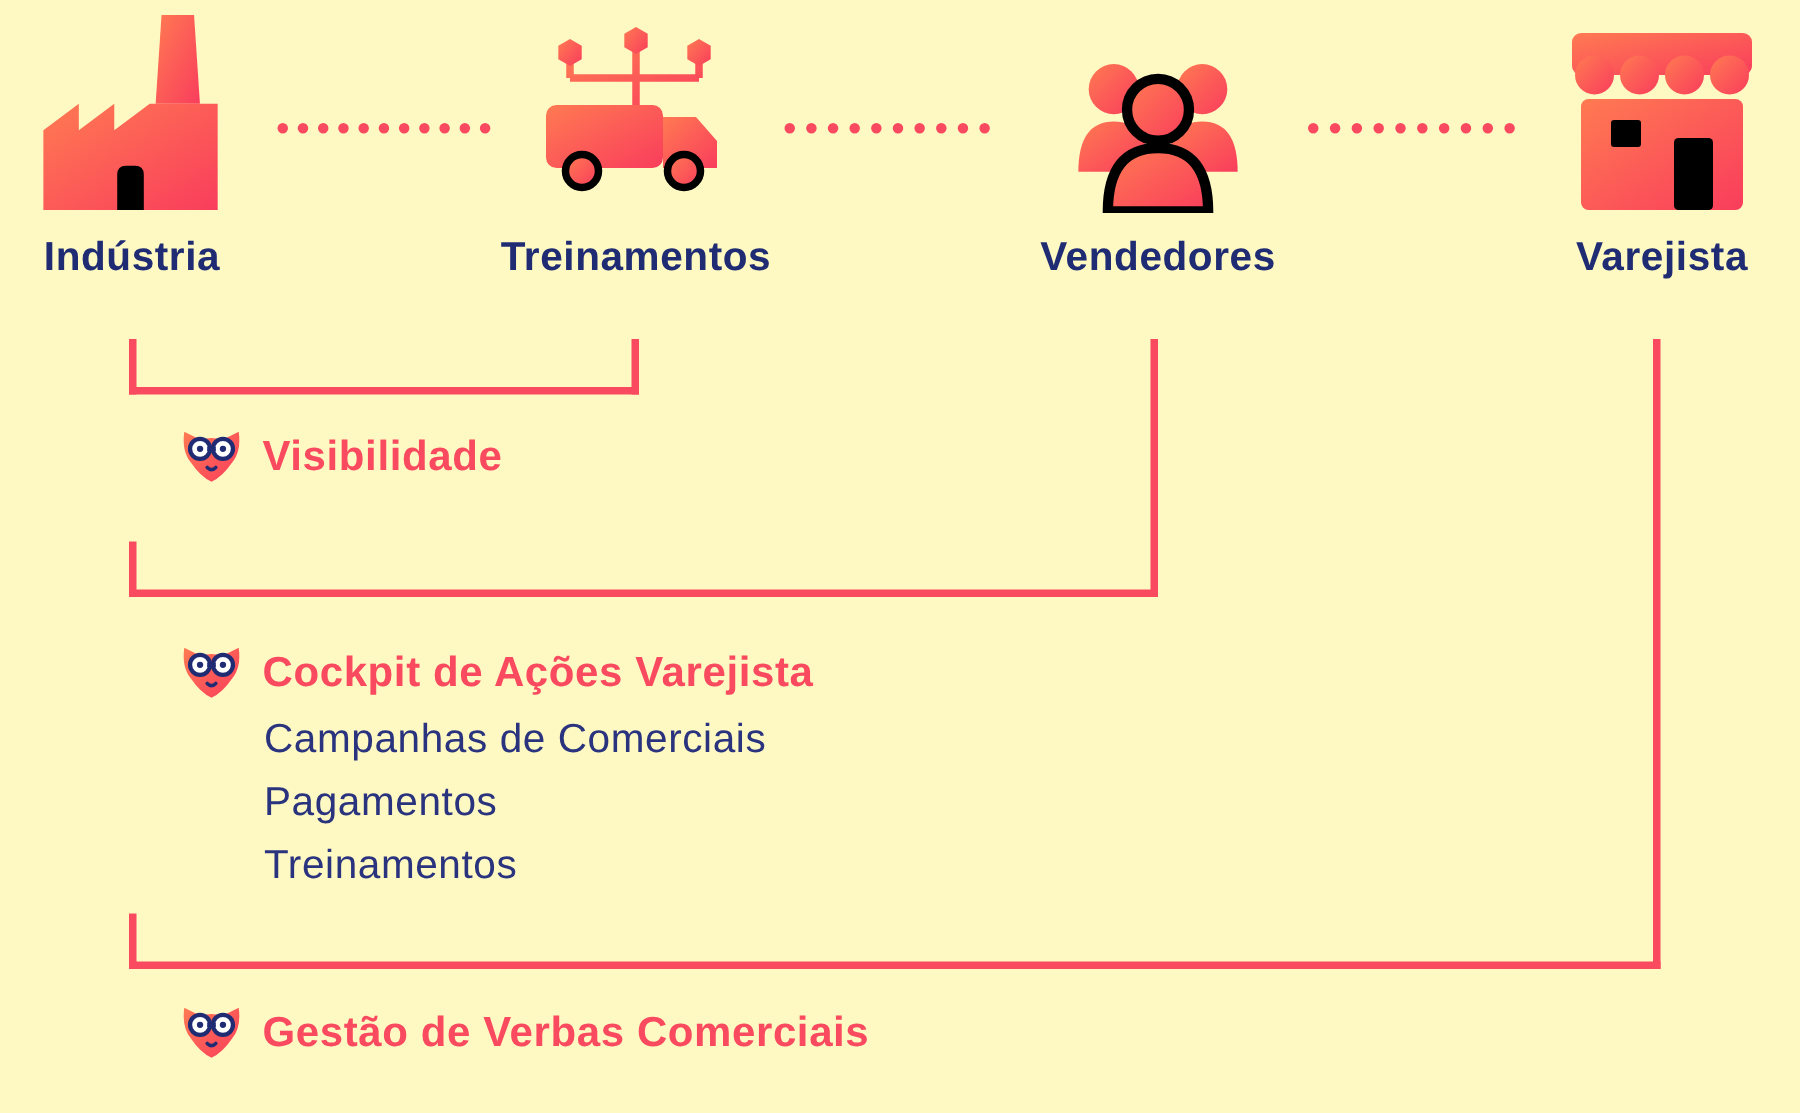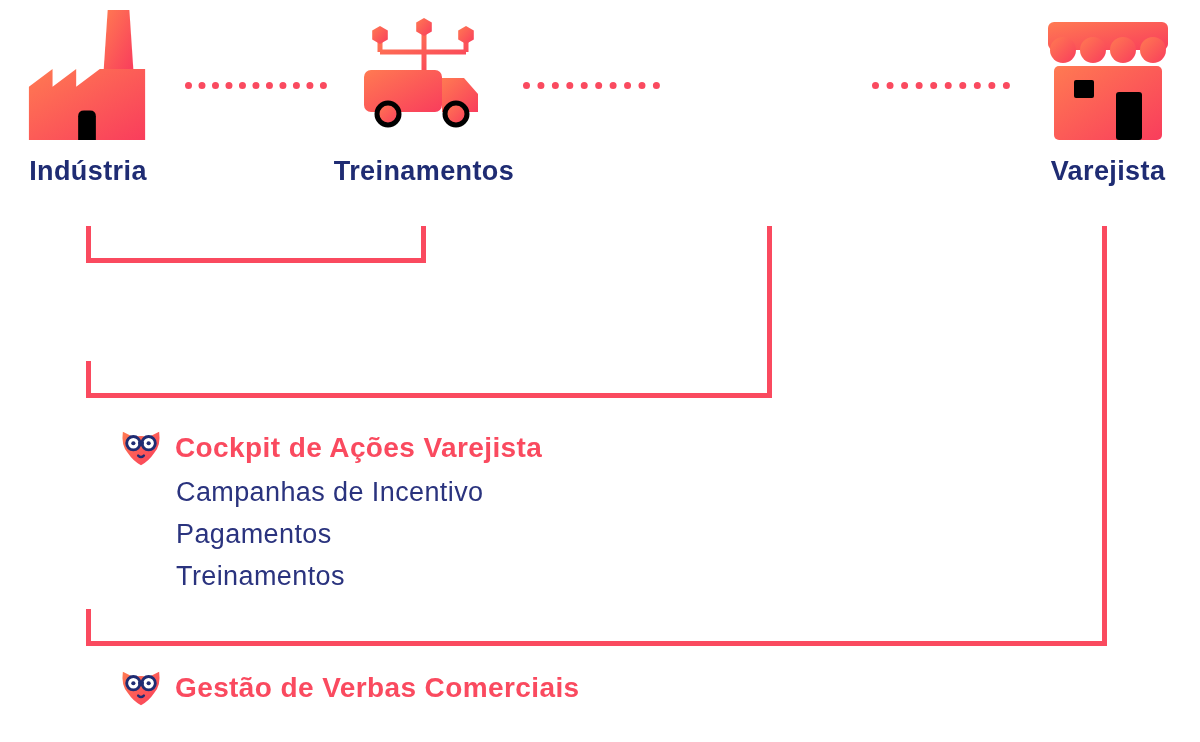--- a/index.html
+++ b/index.html
@@ -1,17 +1,17 @@
 <!DOCTYPE html>
 <html><head>
 <meta charset="utf-8">
 <style>
   html,body{margin:0;padding:0;background:#000;}
   .canvas{
-    position:relative;width:1200px;height:742px;background:#ffffff;
+    position:relative;width:1200px;height:742px;background:#fef9c3;
     font-family:"Liberation Sans","DejaVu Sans",sans-serif;overflow:hidden;
   }
   .canvas *{box-sizing:border-box;}
   
   .entity{position:absolute;top:0;width:260px;height:200px;}
   .entity svg{position:absolute;left:50%;transform:translateX(-50%);bottom:58px;display:block;}
   .entity-label{
     position:absolute;left:0;right:0;top:156px;text-align:center;
     color:#1F2C73;font-size:27px;font-weight:700;letter-spacing:.4px;
   }
@@ -70,20 +70,37 @@
       <path d="M66,4 L73.8,8.5 L73.8,17.5 L66,22 L58.2,17.5 L58.2,8.5 Z" fill="url(#gt)"></path>
       <path d="M108,12 L115.8,16.5 L115.8,25.5 L108,30 L100.2,25.5 L100.2,16.5 Z" fill="url(#gt)"></path>
       <rect x="6" y="56" width="78" height="42" rx="7" fill="url(#gt)"></rect>
       <path d="M84,64 L106,64 L120,80 L120,98 L84,98 Z" fill="url(#gt)"></path>
       <circle cx="30" cy="100" r="11" fill="url(#gt)" stroke="#000" stroke-width="5"></circle>
       <circle cx="98" cy="100" r="11" fill="url(#gt)" stroke="#000" stroke-width="5"></circle>
     </svg>
     <div class="entity-label">Treinamentos</div>
   </div>
 
+  <div class="entity" id="entity-3">
+    <svg width="120" height="116" viewBox="0 0 120 118">
+      <defs>
+        <linearGradient id="gp" x1="0" y1="0" x2="1" y2="1">
+          <stop offset="0" stop-color="#FF7A52"></stop>
+            <stop offset="1" stop-color="#F93D5C"></stop>
+        </linearGradient>
+      </defs>
+      <circle cx="30" cy="34" r="17" fill="url(#gp)"></circle>
+      <path d="M6,90 Q6,56 30,56 Q54,56 54,90 Z" fill="url(#gp)"></path>
+      <circle cx="90" cy="34" r="17" fill="url(#gp)"></circle>
+      <path d="M66,90 Q66,56 90,56 Q114,56 114,90 Z" fill="url(#gp)"></path>
+      <circle cx="60" cy="48" r="21" fill="url(#gp)" stroke="#000" stroke-width="7"></circle>
+      <path d="M26,117 Q26,74 60,74 Q94,74 94,117 Z" fill="url(#gp)" stroke="#000" stroke-width="7"></path>
+    </svg>
+    <div class="entity-label">Vendedores</div>
+  </div>
 
   <div class="entity" id="entity-4">
     <svg width="128" height="126" viewBox="0 0 128 126">
       <defs>
         <linearGradient id="gs" x1="0" y1="0" x2="1" y2="1">
           <stop offset="0" stop-color="#FF7A52"></stop>
             <stop offset="1" stop-color="#F93D5C"></stop>
         </linearGradient>
       </defs>
       <rect x="10" y="50" width="108" height="74" rx="5" fill="url(#gs)"></rect>
@@ -101,41 +118,59 @@
   <div class="dots" id="dots-1"></div>
   <div class="dots" id="dots-2"></div>
   <div class="dots" id="dots-3"></div>
 
   <div class="bracket" id="br1"></div>
   <div class="bracket" id="br2"></div>
   <div class="vline" id="br2-v"></div>
   <div class="bracket" id="br3"></div>
   <div class="vline" id="br3-v"></div>
 
+  <div class="ann" id="ann1">
+    <svg width="42" height="40" viewBox="0 0 44 40">
+      <defs>
+        <linearGradient id="gm1" x1="0" y1="0" x2="1" y2="1">
+          <stop offset="0" stop-color="#FF7A52"></stop>
+            <stop offset="1" stop-color="#F93D5C"></stop>
+        </linearGradient>
+      </defs>
+      <path d="M3,3 L15,9 Q22,6 29,9 L41,3 Q43,17 36,25 Q30,34 22,38 Q14,34 8,25 Q1,17 3,3 Z" fill="url(#gm1)"></path>
+      <circle cx="14" cy="15" r="7" fill="#fff" stroke="#1F2C73" stroke-width="3"></circle>
+      <circle cx="30" cy="15" r="7" fill="#fff" stroke="#1F2C73" stroke-width="3"></circle>
+      <rect x="19" y="13.5" width="6" height="3" fill="#1F2C73"></rect>
+      <circle cx="14" cy="15" r="2.2" fill="#1F2C73"></circle>
+      <circle cx="30" cy="15" r="2.2" fill="#1F2C73"></circle>
+      <path d="M19,28 Q22,31 25,28" stroke="#1F2C73" stroke-width="2.5" fill="none" stroke-linecap="round"></path>
+    </svg>
+    <span class="ann-title">Visibilidade</span>
+  </div>
 
   <div class="ann" id="ann2">
     <svg width="42" height="40" viewBox="0 0 44 40">
       <defs>
         <linearGradient id="gm2" x1="0" y1="0" x2="1" y2="1">
           <stop offset="0" stop-color="#FF7A52"></stop>
             <stop offset="1" stop-color="#F93D5C"></stop>
         </linearGradient>
       </defs>
       <path d="M3,3 L15,9 Q22,6 29,9 L41,3 Q43,17 36,25 Q30,34 22,38 Q14,34 8,25 Q1,17 3,3 Z" fill="url(#gm2)"></path>
       <circle cx="14" cy="15" r="7" fill="#fff" stroke="#1F2C73" stroke-width="3"></circle>
       <circle cx="30" cy="15" r="7" fill="#fff" stroke="#1F2C73" stroke-width="3"></circle>
       <rect x="19" y="13.5" width="6" height="3" fill="#1F2C73"></rect>
       <circle cx="14" cy="15" r="2.2" fill="#1F2C73"></circle>
       <circle cx="30" cy="15" r="2.2" fill="#1F2C73"></circle>
       <path d="M19,28 Q22,31 25,28" stroke="#1F2C73" stroke-width="2.5" fill="none" stroke-linecap="round"></path>
     </svg>
     <span class="ann-title">Cockpit de Ações Varejista</span>
   </div>
 
-  <div class="sub-item" id="sub-0">Campanhas de Incentivo</div>
+  <div class="sub-item" id="sub-0">Campanhas de Comerciais</div>
   <div class="sub-item" id="sub-1">Pagamentos</div>
   <div class="sub-item" id="sub-2">Treinamentos</div>
 
   <div class="ann" id="ann3">
     <svg width="42" height="40" viewBox="0 0 44 40">
       <defs>
         <linearGradient id="gm3" x1="0" y1="0" x2="1" y2="1">
           <stop offset="0" stop-color="#FF7A52"></stop>
             <stop offset="1" stop-color="#F93D5C"></stop>
         </linearGradient>

